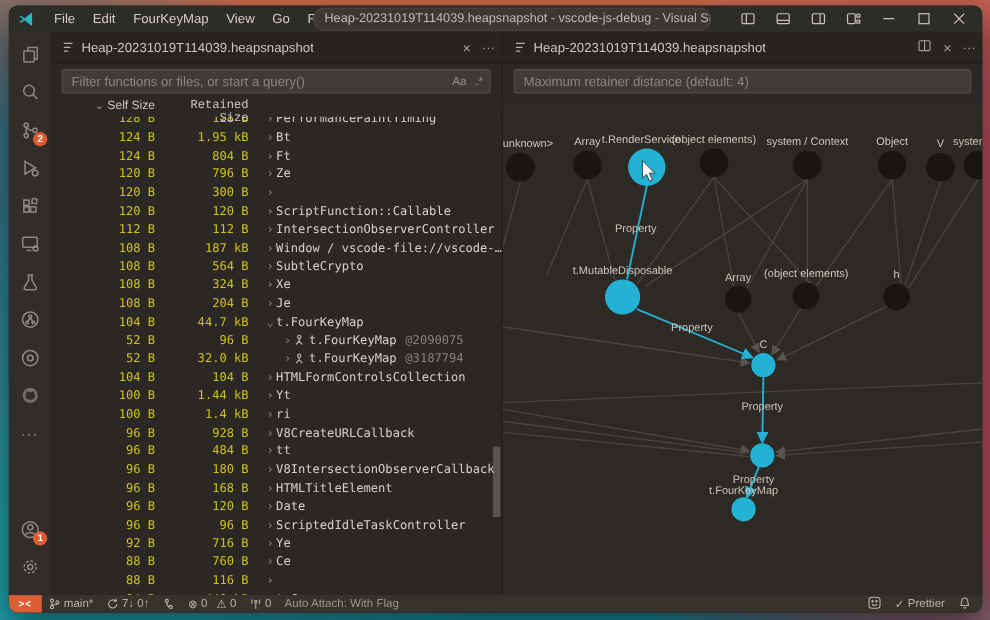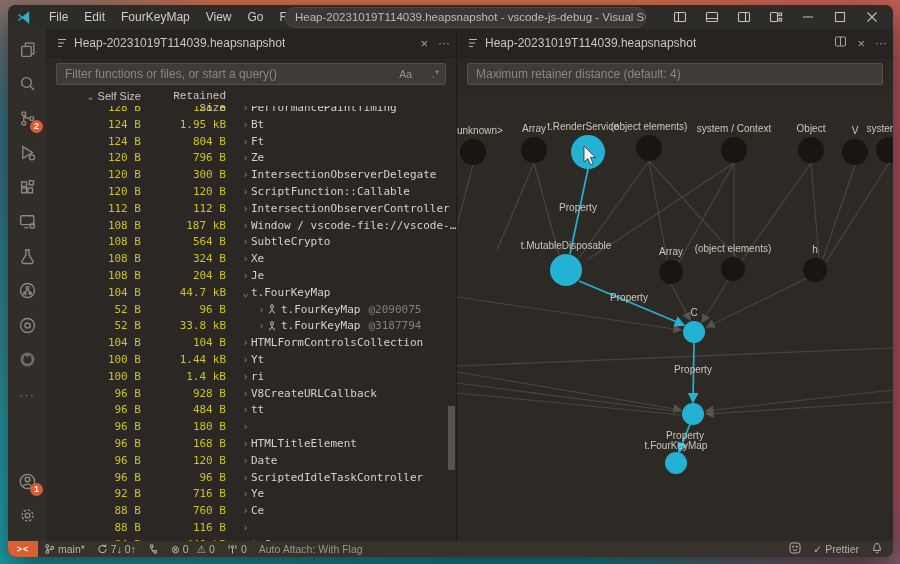--- a/index.html
+++ b/index.html
@@ -53,21 +53,21 @@
   .tab-actions .x{font-size:13px;}
   .tab-actions svg{stroke:#a8a29b;fill:none;stroke-width:1;}
   
   .searchrow{height:32px;flex:0 0 auto;padding:5px 10px;box-sizing:border-box;}
   .search-box{position:relative;height:22px;}
   .search-box input{width:100%;height:22px;box-sizing:border-box;background:#3e3b38;
     border:1px solid #53504c;border-radius:2px;color:#d8d3cc;font-size:12px;
     font-family:Liberation Sans, sans-serif;padding:0 52px 0 8px;outline:none;}
   .search-box input::placeholder{color:#8b867f;}
   .box-icons{position:absolute;right:7px;top:0;height:22px;display:flex;align-items:center;
-    gap:20px;color:#9a948d;font-size:10.5px;}
+    gap:8px;color:#9a948d;font-size:10.5px;}
   
   .table-head{height:16px;flex:0 0 auto;display:flex;font-size:11px;color:#ccc7c0;
     background:#2b2724;position:relative;z-index:2;}
   .th-self{width:95px;text-align:right;}
   .th-ret{width:85px;text-align:right;font-family:Liberation Mono, monospace;}
   .sort{color:#a09a93;margin-right:3px;font-size:10px;}
   .rows-wrap{flex:1;min-height:0;overflow:hidden;position:relative;}
   .rows{margin-top:-6px;}
   .trow{display:flex;height:16.8px;line-height:16.8px;
     font-family:"DejaVu Sans Mono",monospace;font-size:11px;white-space:nowrap;}
@@ -301,21 +301,20 @@
               <div class="trow">
                 <span class="cell self">120 B</span>
                 <span class="cell ret">796 B</span>
                 <span class="twisty">›</span>
                 <span class="fname">Ze</span>
               </div>
               <div class="trow">
                 <span class="cell self">120 B</span>
                 <span class="cell ret">300 B</span>
                 <span class="twisty">›</span>
-                <span class="fname">IntersectionObserverDelegate</span>
               </div>
               <div class="trow">
                 <span class="cell self">120 B</span>
                 <span class="cell ret">120 B</span>
                 <span class="twisty">›</span>
                 <span class="fname">ScriptFunction::Callable</span>
               </div>
               <div class="trow">
                 <span class="cell self">112 B</span>
                 <span class="cell ret">112 B</span>
@@ -360,21 +359,21 @@
                   <svg width="10" height="11" viewBox="0 0 10 11">
                     <circle cx="5" cy="2.4" r="1.5"></circle>
                     <path d="M5 4 v2 M5 6 L2.2 9.2 M5 6 L7.8 9.2"></path>
                   </svg>
                 </span>
                 <span class="fname">t.FourKeyMap</span>
                 <span class="suffix">@2090075</span>
               </div>
               <div class="trow child">
                 <span class="cell self">52 B</span>
-                <span class="cell ret">33.8 kB</span>
+                <span class="cell ret">32.0 kB</span>
                 <span class="twisty">›</span>
                 <span class="row-icon">
                   <svg width="10" height="11" viewBox="0 0 10 11">
                     <circle cx="5" cy="2.4" r="1.5"></circle>
                     <path d="M5 4 v2 M5 6 L2.2 9.2 M5 6 L7.8 9.2"></path>
                   </svg>
                 </span>
                 <span class="fname">t.FourKeyMap</span>
                 <span class="suffix">@3187794</span>
               </div>
@@ -405,20 +404,21 @@
               <div class="trow">
                 <span class="cell self">96 B</span>
                 <span class="cell ret">484 B</span>
                 <span class="twisty">›</span>
                 <span class="fname">tt</span>
               </div>
               <div class="trow">
                 <span class="cell self">96 B</span>
                 <span class="cell ret">180 B</span>
                 <span class="twisty">›</span>
+                <span class="fname">V8IntersectionObserverCallback</span>
               </div>
               <div class="trow">
                 <span class="cell self">96 B</span>
                 <span class="cell ret">168 B</span>
                 <span class="twisty">›</span>
                 <span class="fname">HTMLTitleElement</span>
               </div>
               <div class="trow">
                 <span class="cell self">96 B</span>
                 <span class="cell ret">120 B</span>

